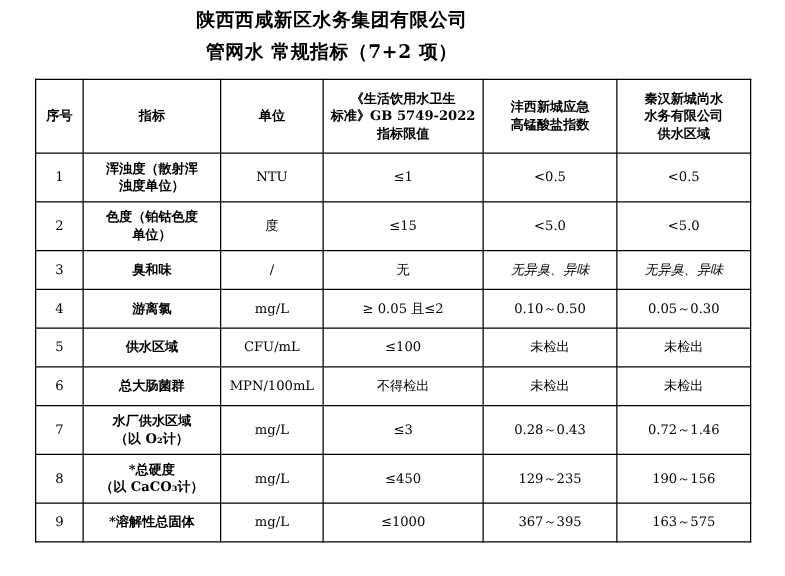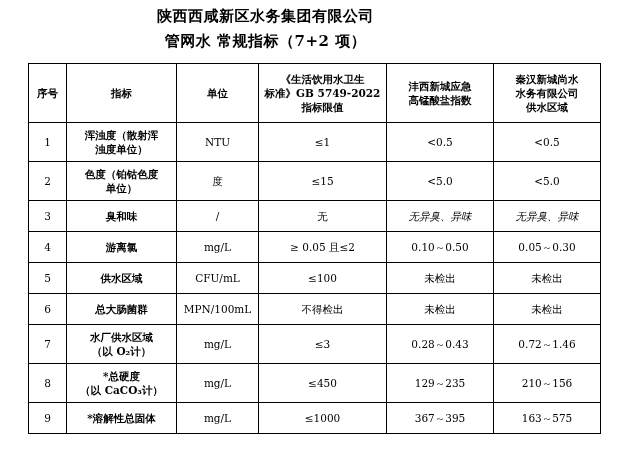--- a/index.html
+++ b/index.html
@@ -179,21 +179,21 @@
       </tr>
       <tr>
         <td class="row-tall">8</td>
         <td class="cell-index row-tall">
           <div>*总硬度</div>
           <div>（以 CaCO₃计）</div>
         </td>
         <td>mg/L</td>
         <td>≤450</td>
         <td>129～235</td>
-        <td>210～156</td>
+        <td>190～156</td>
       </tr>
       <tr>
         <td class="row-std">9</td>
         <td class="cell-index row-std">*溶解性总固体</td>
         <td>mg/L</td>
         <td>≤1000</td>
         <td>367～395</td>
         <td>163～575</td>
       </tr>
 

